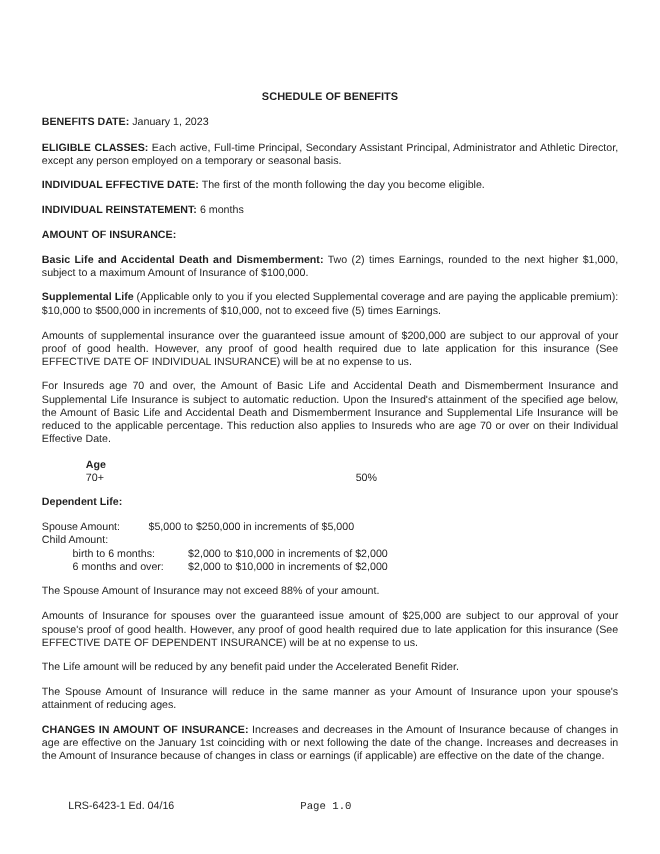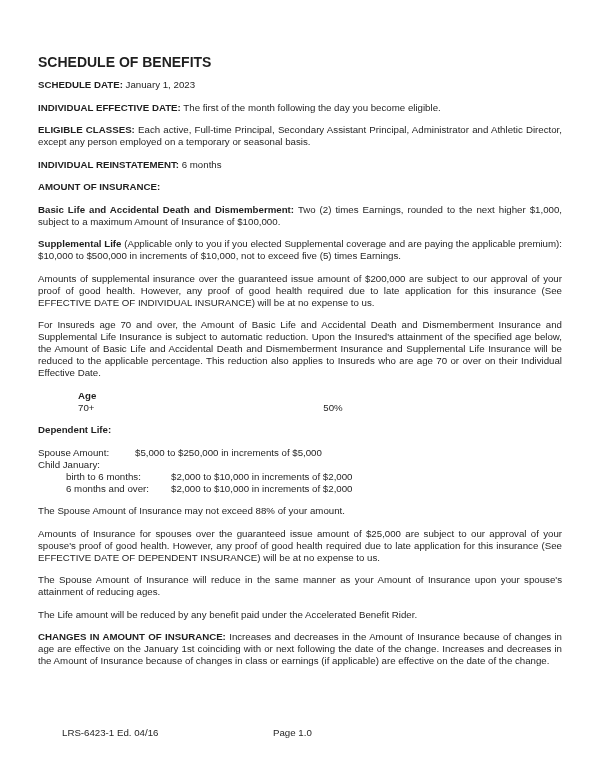--- a/index.html
+++ b/index.html
@@ -14,23 +14,24 @@
     overflow: hidden;
   }
   .page {
     position: absolute;
     top: 56px;
     left: 38px;
     width: 524px;
   }
   .doc-title {
     font-weight: bold;
-    text-align: left;
-    font-size: 14px;
+    text-align: center;
+    font-size: 10px;
     margin-bottom: 11px;
+    margin-top: 27px;
   }
   p.para { margin-bottom: 10.5px; }
   .just { text-align: justify; }
   .lead { font-weight: bold; }
   .heading { font-weight: bold; margin-bottom: 10.5px; }
 
   
   .reduction-table { margin-bottom: 10.5px; }
   .rt-row { display: flex; }
   .rt-age { width: 60px; margin-left: 40px; }
@@ -45,34 +46,34 @@
   .dl-value { flex: 1; }
 
   .footer {
     position: absolute;
     top: 727px;
     left: 38px;
     right: 38px;
     height: 12px;
   }
   .footer .form-number { position: absolute; left: 0; top: 0; padding-left: 24px; }
-  .footer .page-number { position: absolute; left: 235px; top: 0; }
+  .footer .page-number { position: absolute; left: 235px; top: 0; font-family: Liberation Mono, monospace; }
 </style>
 </head>
 <body>
 
 <div class="page">
 
   <div class="doc-title">SCHEDULE OF BENEFITS</div>
 
-  <p class="para"><span class="lead">SCHEDULE DATE:</span> <span>January 1, 2023</span></p>
+  <p class="para"><span class="lead">BENEFITS DATE:</span> <span>January 1, 2023</span></p>
+
+  <p class="para just"><span class="lead">ELIGIBLE CLASSES:</span> <span>Each active, Full-time Principal, Secondary Assistant Principal, Administrator and Athletic Director, except any person employed on a temporary or seasonal basis.</span></p>
 
   <p class="para"><span class="lead">INDIVIDUAL EFFECTIVE DATE:</span> <span>The first of the month following the day you become eligible.</span></p>
-
-  <p class="para just"><span class="lead">ELIGIBLE CLASSES:</span> <span>Each active, Full-time Principal, Secondary Assistant Principal, Administrator and Athletic Director, except any person employed on a temporary or seasonal basis.</span></p>
 
   <p class="para"><span class="lead">INDIVIDUAL REINSTATEMENT:</span> <span>6 months</span></p>
 
   <div class="heading">AMOUNT OF INSURANCE:</div>
 
   <p class="para just"><span class="lead">Basic Life and Accidental Death and Dismemberment:</span> <span>Two (2) times Earnings, rounded to the next higher $1,000, subject to a maximum Amount of Insurance of $100,000.</span></p>
 
   <p class="para just"><span class="lead">Supplemental Life</span> <span>(Applicable only to you if you elected Supplemental coverage and are paying the applicable premium): $10,000 to $500,000 in increments of $10,000, not to exceed five (5) times Earnings.</span></p>
 
   <p class="para just">Amounts of supplemental insurance over the guaranteed issue amount of $200,000 are subject to our approval of your proof of good health. However, any proof of good health required due to late application for this insurance (See EFFECTIVE DATE OF INDIVIDUAL INSURANCE) will be at no expense to us.</p>
@@ -90,40 +91,40 @@
   </div>
 
   <div class="heading">Dependent Life:</div>
 
   <div class="dl-block">
     <div class="dl-row">
       <span class="dl-label">Spouse Amount:</span>
       <span class="dl-value">$5,000 to $250,000 in increments of $5,000</span>
     </div>
     <div class="dl-row">
-      <span class="dl-label">Child January:</span>
+      <span class="dl-label">Child Amount:</span>
       <span class="dl-value"></span>
     </div>
     <div class="dl-row indent">
       <span class="dl-label">birth to 6 months:</span>
       <span class="dl-value">$2,000 to $10,000 in increments of $2,000</span>
     </div>
     <div class="dl-row indent">
       <span class="dl-label">6 months and over:</span>
       <span class="dl-value">$2,000 to $10,000 in increments of $2,000</span>
     </div>
   </div>
 
   <p class="para">The Spouse Amount of Insurance may not exceed 88% of your amount.</p>
 
   <p class="para just">Amounts of Insurance for spouses over the guaranteed issue amount of $25,000 are subject to our approval of your spouse's proof of good health. However, any proof of good health required due to late application for this insurance (See EFFECTIVE DATE OF DEPENDENT INSURANCE) will be at no expense to us.</p>
 
+  <p class="para">The Life amount will be reduced by any benefit paid under the Accelerated Benefit Rider.</p>
+
   <p class="para just">The Spouse Amount of Insurance will reduce in the same manner as your Amount of Insurance upon your spouse's attainment of reducing ages.</p>
-
-  <p class="para">The Life amount will be reduced by any benefit paid under the Accelerated Benefit Rider.</p>
 
   <p class="para just"><span class="lead">CHANGES IN AMOUNT OF INSURANCE:</span> <span>Increases and decreases in the Amount of Insurance because of changes in age are effective on the January 1st coinciding with or next following the date of the change. Increases and decreases in the Amount of Insurance because of changes in class or earnings (if applicable) are effective on the date of the change.</span></p>
 
 </div>
 
 <div class="footer">
   <span class="form-number">LRS-6423-1 Ed. 04/16</span>
   <span class="page-number">Page 1.0</span>
 </div>
 

